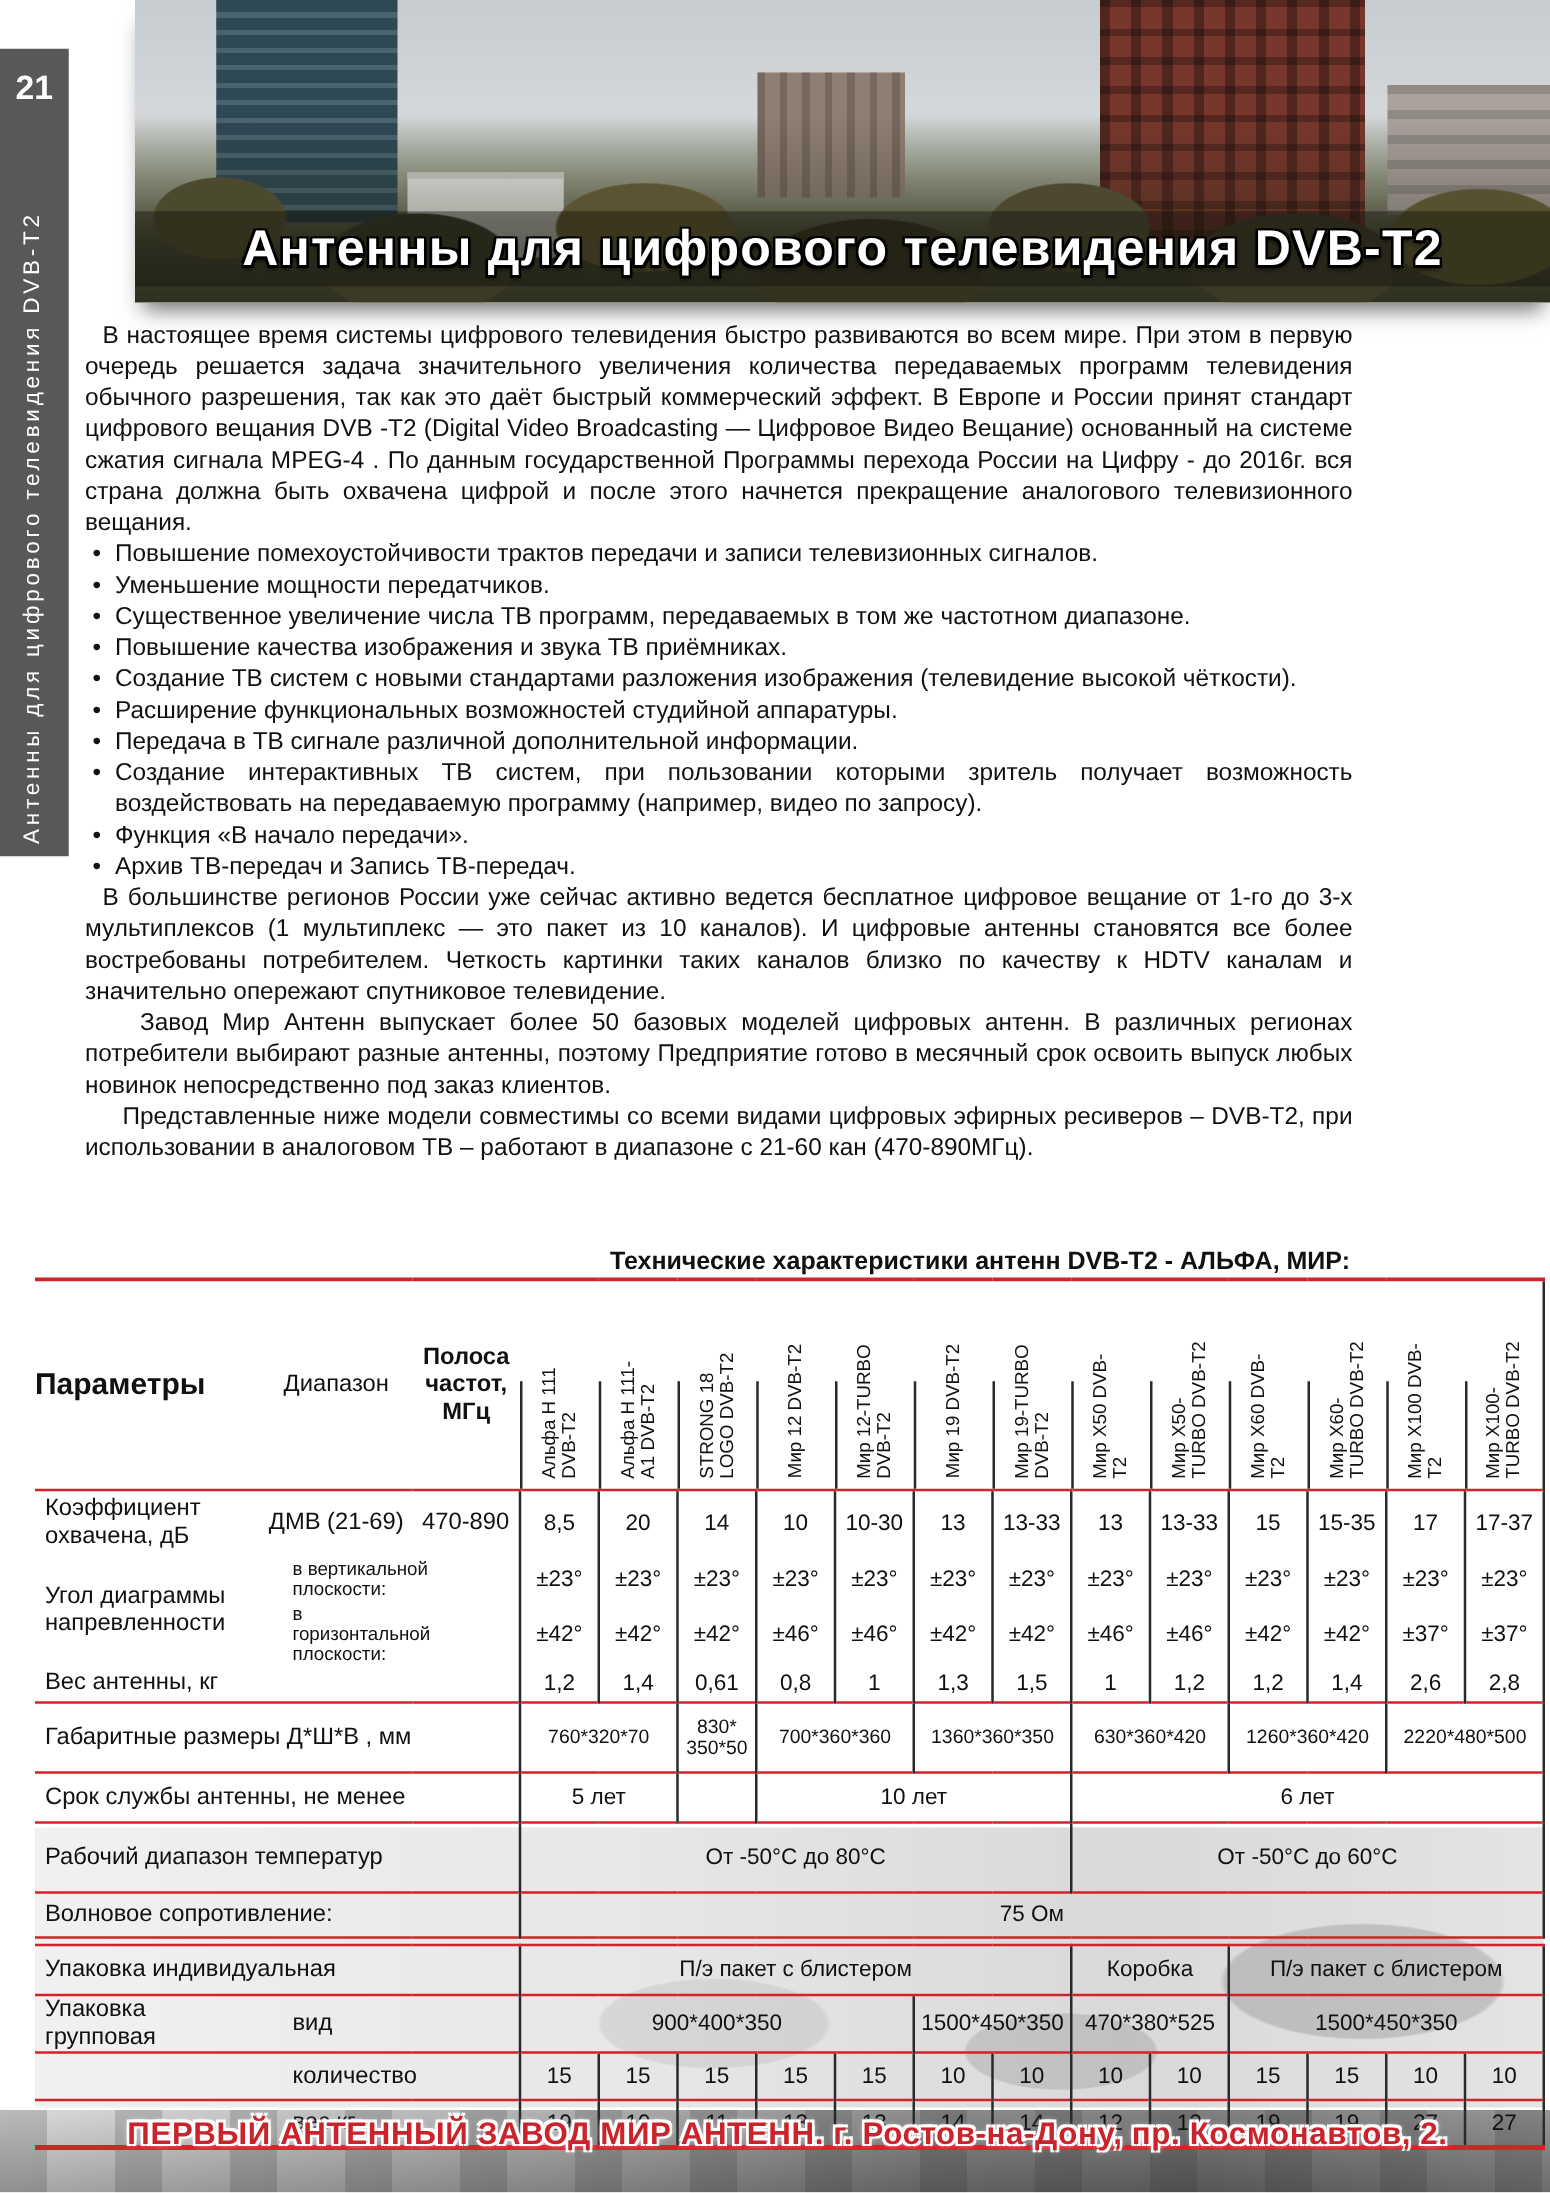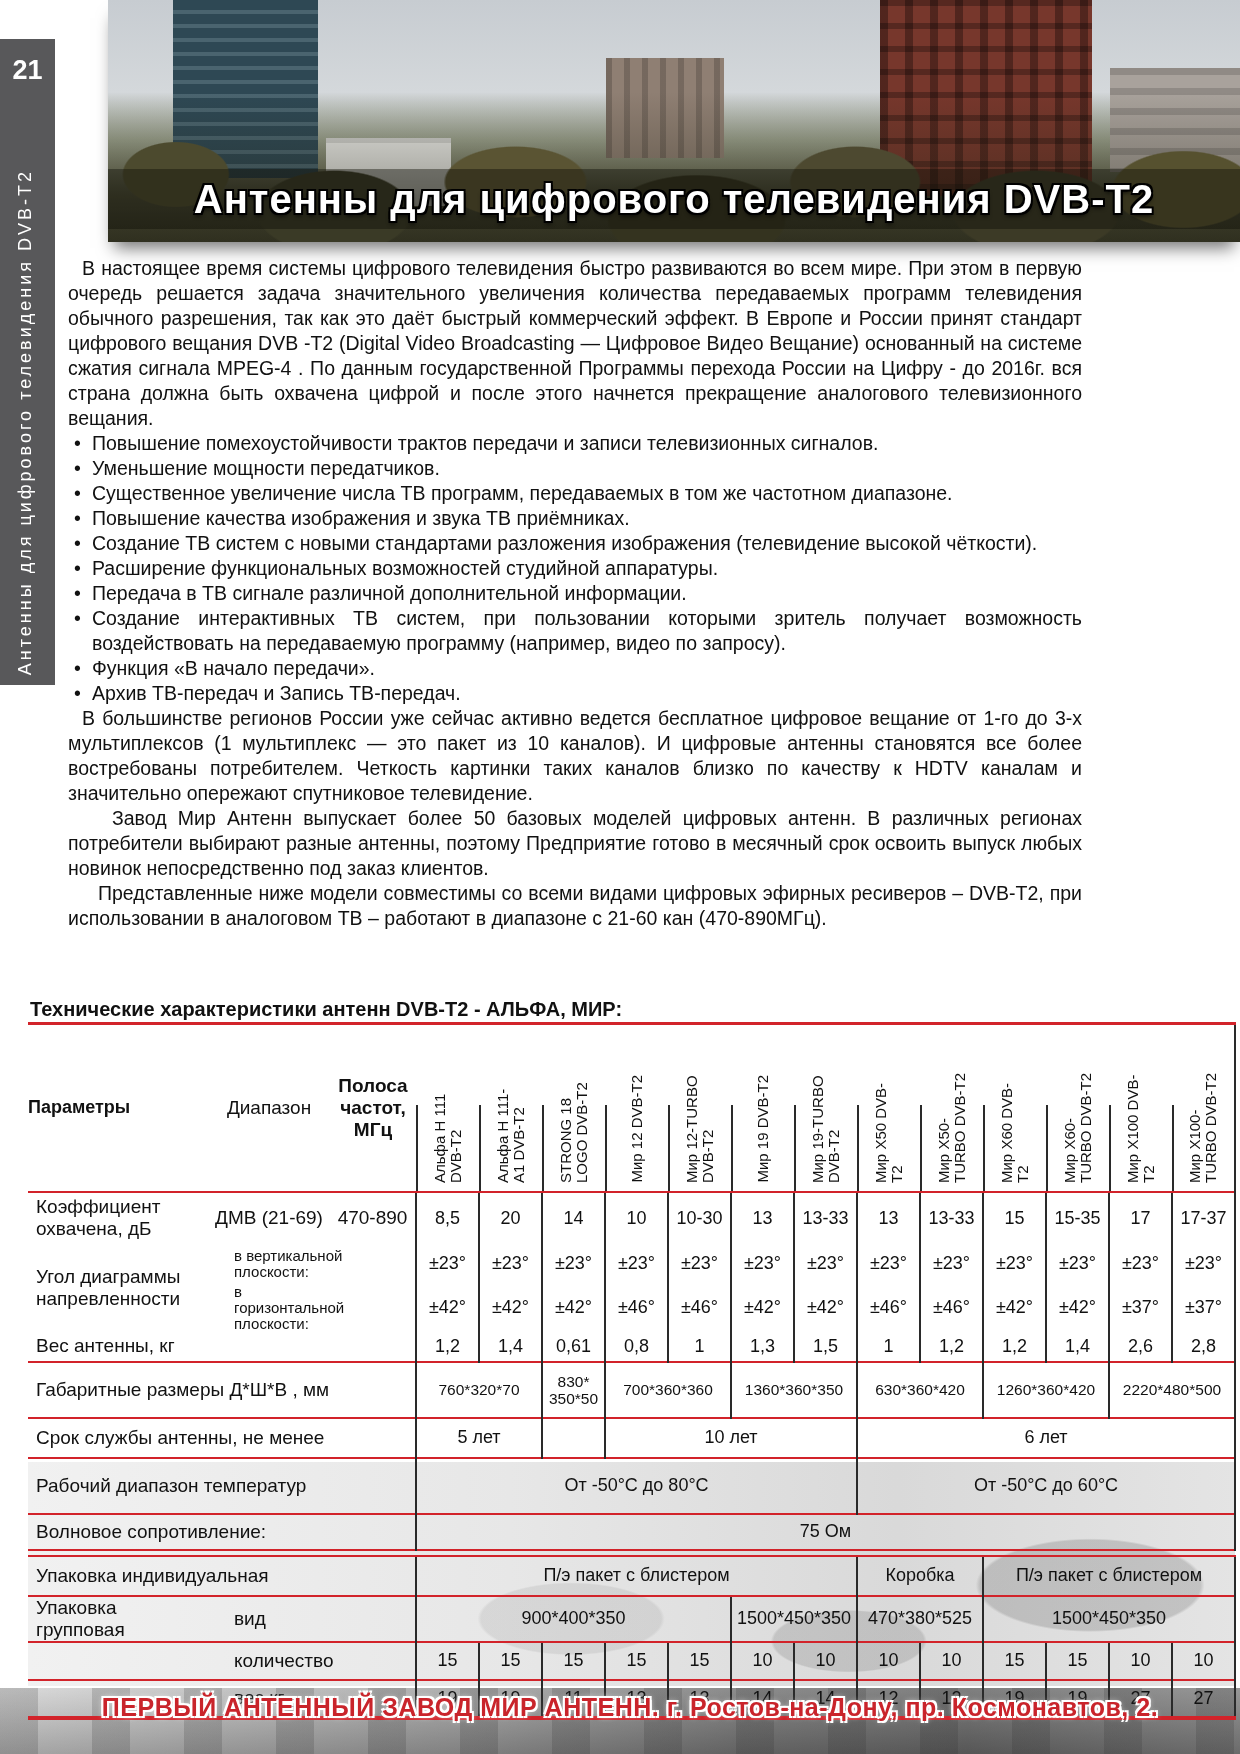--- a/index.html
+++ b/index.html
@@ -47,39 +47,39 @@
   
   .content { position:absolute; left:68px; top:256px; width:1014px; font-size:19.5px;
           line-height:25px; text-align:justify; z-index:1; }
   .content p { margin:0; }
   .ind1 { text-indent:14px; } .ind2 { text-indent:30px; } .ind3 { text-indent:44px; }
   .bullet { display:flex; }
   .bullet .dot { width:24px; padding-left:6px; flex:none; }
   .bullet .bt { flex:1; text-align:justify; }
 
   
-  .table-title { position:absolute; left:30px; top:998px; width:1050px; text-align:left;
+  .table-title { position:absolute; left:30px; top:998px; width:1050px; text-align:right;
           font-weight:bold; font-size:20px; z-index:1; }
   table.spec { position:absolute; left:28px; top:1022px; width:1207px; border-collapse:collapse;
           table-layout:fixed; z-index:1; }
   .spec th, .spec td { padding:0; font-weight:normal; }
   .spec thead th { border-top:3px solid #d2232a; }
   tr.rl > td { border-top:2px solid #d2232a; }
   tr.gap > td { border-top:2px solid #d2232a; border-bottom:2px solid #d2232a; }
   tr.last > td { border-bottom:4px solid #d2232a; }
   .spec .v, .spec .sm { border-left:2px solid #2a2a2a; text-align:center; }
   .spec .vr { border-right:2px solid #2a2a2a; }
   .spec .v { font-size:18px; }
   .spec .sm { font-size:15.5px; line-height:17px; }
   .spec .pl { text-align:left; padding-left:8px; font-size:19px; line-height:22px; }
   .spec .rg { text-align:center; font-size:19px; }
   .spec .bd { text-align:center; font-size:19px; }
   .spec .sl { text-align:left; font-size:15px; line-height:16px; padding-left:26px; padding-right:70px; vertical-align:middle; }
   .spec .cl2 { text-align:left; padding-left:26px; font-size:19px; }
-  .hp { text-align:left; padding-left:10px; font-weight:bold !important; font-size:18px; vertical-align:middle; }
+  .hp { text-align:left; padding-left:10px; font-weight:bold !important; font-size:24px; vertical-align:middle; }
   .hr { text-align:center; font-weight:bold; font-size:19px; vertical-align:middle; }
   .hb { text-align:center; font-weight:bold !important; font-size:19px; line-height:22px; vertical-align:middle; padding:0 6px; }
   .spec th.model { vertical-align:bottom; height:168px;
           background:linear-gradient(#2a2a2a,#2a2a2a) left bottom / 2px 86px no-repeat; }
   .rot { writing-mode:vertical-rl; transform:rotate(180deg); margin:0 auto 8px auto;
           max-height:112px; font-size:15px; line-height:16px; text-align:left; }
 
   
   .photo-light { position:absolute; left:28px; top:1462px; width:1207px; height:224px; z-index:0;
           background:

